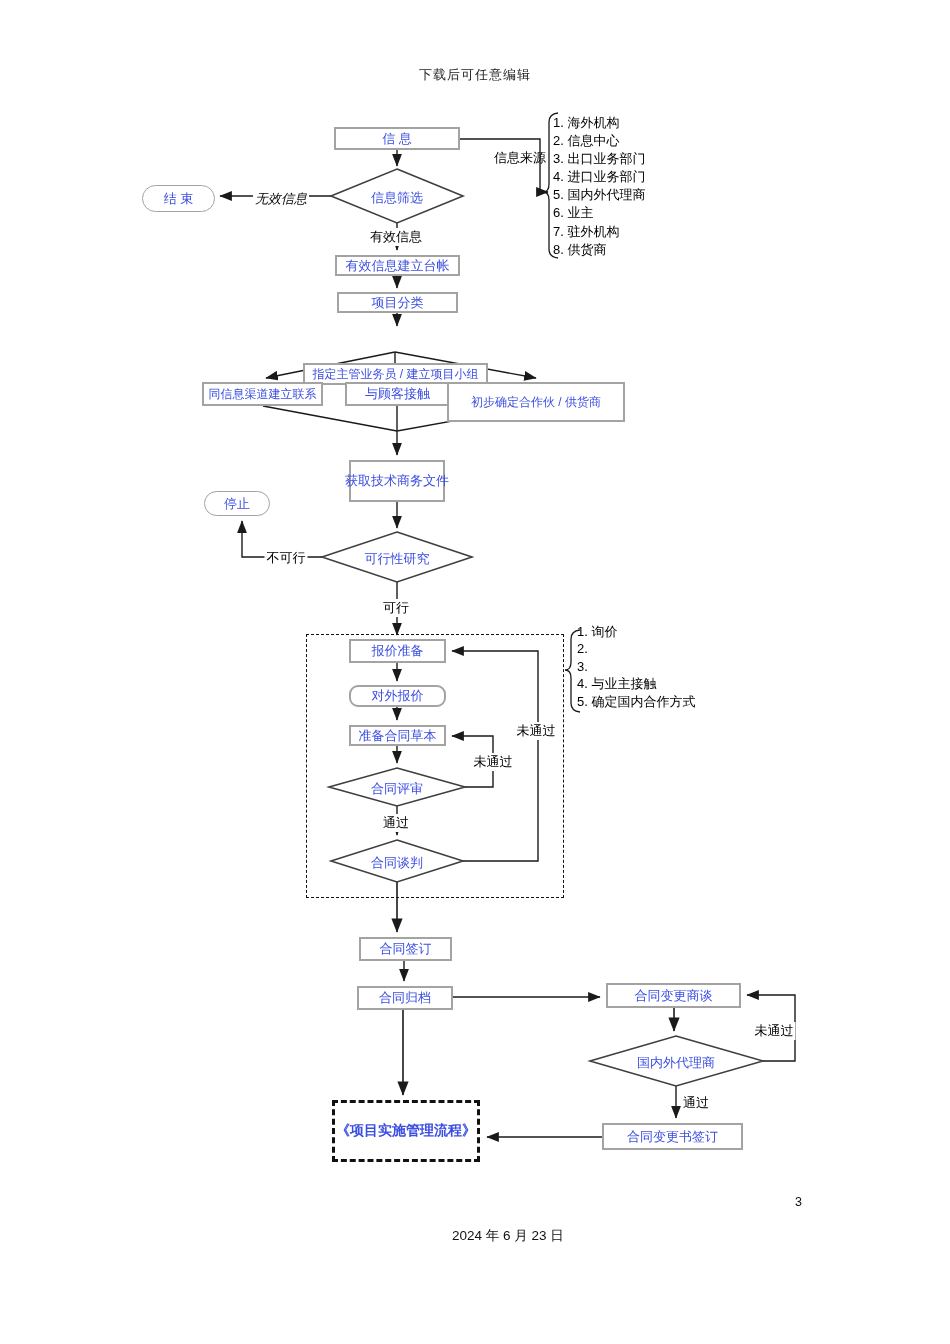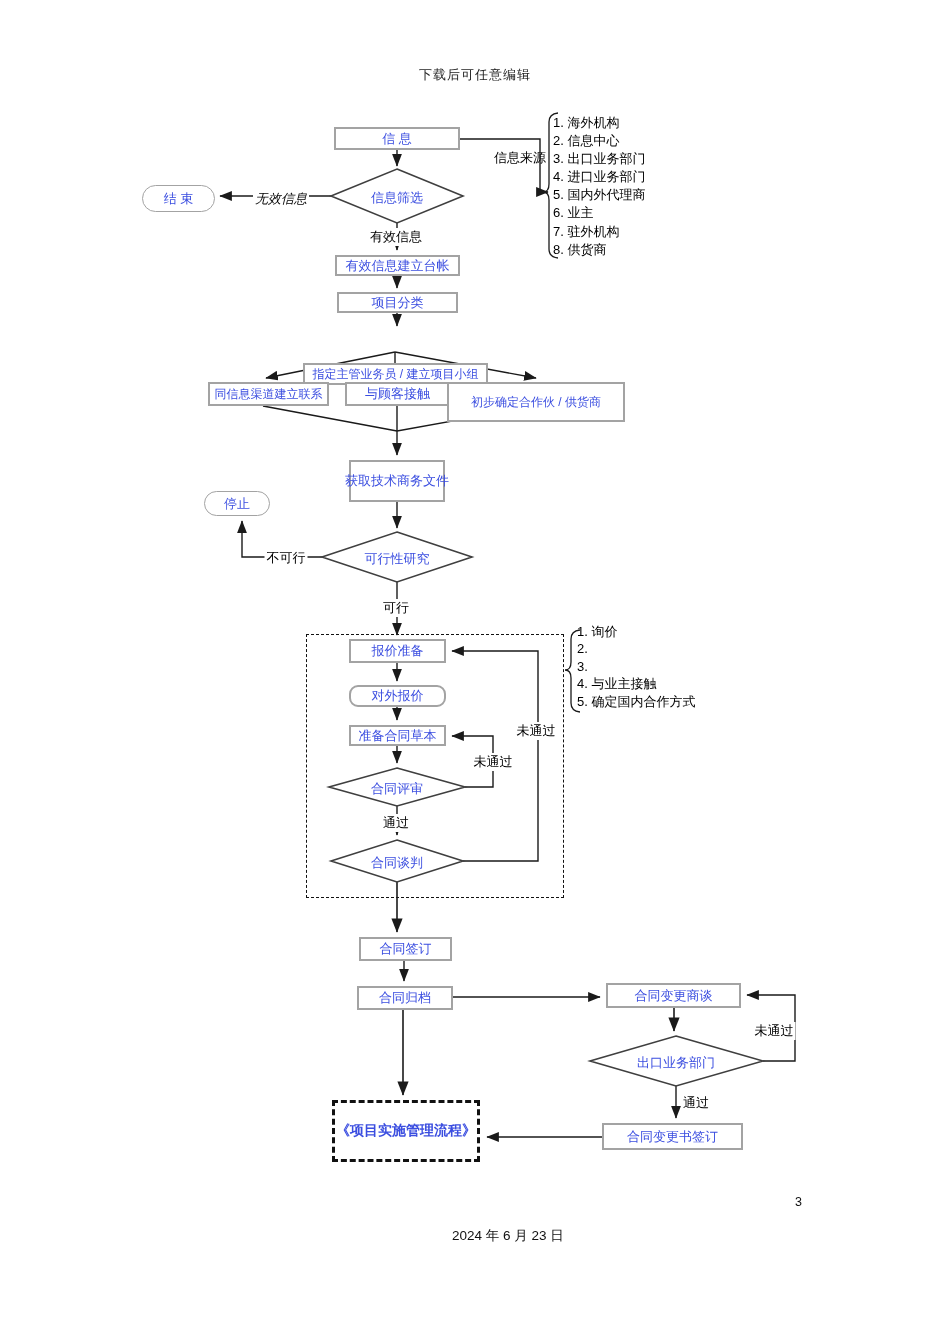--- a/index.html
+++ b/index.html
@@ -126,21 +126,21 @@
   <div class="node" style="left:334px;top:127px;width:126px;height:23px;">信  息</div>
 
   <div class="node oval" style="left:142px;top:185px;width:73px;height:27px;">结  束</div>
 
   <div class="node" style="left:335px;top:255px;width:125px;height:21px;">有效信息建立台帐</div>
 
   <div class="node" style="left:337px;top:292px;width:121px;height:21px;">项目分类</div>
 
   <div class="node small" style="left:303px;top:330px;width:185px;height:22px;margin-top:33px;">指定主管业务员 / 建立项目小组</div>
 
-  <div class="node small" style="left:202px;top:382px;width:121px;height:24px;margin-left:6px;">同信息渠道建立联系</div>
+  <div class="node small" style="left:202px;top:382px;width:121px;height:24px;">同信息渠道建立联系</div>
 
   <div class="node" style="left:345px;top:382px;width:105px;height:24px;">与顾客接触</div>
 
   <div class="node small" style="left:447px;top:382px;width:178px;height:40px;">初步确定合作伙 / 供货商</div>
 
   <div class="node two-line" style="left:349px;top:460px;width:96px;height:42px;">
     <span>获取技术</span>
     <span>商务文件</span>
   </div>
 
@@ -159,21 +159,21 @@
   <div class="node" style="left:606px;top:983px;width:135px;height:25px;">合同变更商谈</div>
 
   <div class="node" style="left:602px;top:1123px;width:141px;height:27px;">合同变更书签订</div>
 
   <div class="result-box" style="left:332px;top:1100px;width:148px;height:62px;text-align:right;">《项目实施管理流程》</div>
 
   <div class="dlabel" style="left:337px;top:189px;width:120px;">信息筛选</div>
   <div class="dlabel" style="left:327px;top:550px;width:140px;">可行性研究</div>
   <div class="dlabel" style="left:337px;top:780px;width:120px;">合同评审</div>
   <div class="dlabel" style="left:337px;top:854px;width:120px;">合同谈判</div>
-  <div class="dlabel" style="left:596px;top:1054px;width:160px;">出口业务部门</div>
+  <div class="dlabel" style="left:596px;top:1054px;width:160px;">国内外代理商</div>
 
   <div class="lbl" style="left:494px;top:149px;">信息来源</div>
   <div class="lbl onwire" style="left:281px;top:190px;font-style:italic;">无效信息</div>
   <div class="lbl onwire" style="left:396px;top:228px;">有效信息</div>
   <div class="lbl onwire" style="left:286px;top:549px;">不可行</div>
   <div class="lbl onwire" style="left:396px;top:599px;">可行</div>
   <div class="lbl onwire" style="left:536px;top:722px;">未通过</div>
   <div class="lbl onwire" style="left:493px;top:753px;">未通过</div>
   <div class="lbl onwire" style="left:396px;top:814px;">通过</div>
   <div class="lbl onwire" style="left:774px;top:1022px;">未通过</div>

